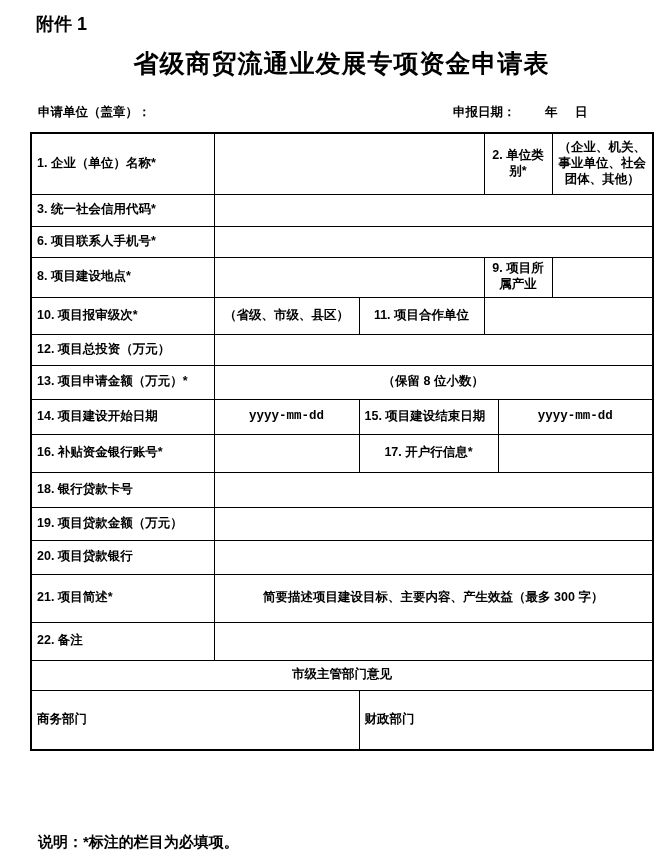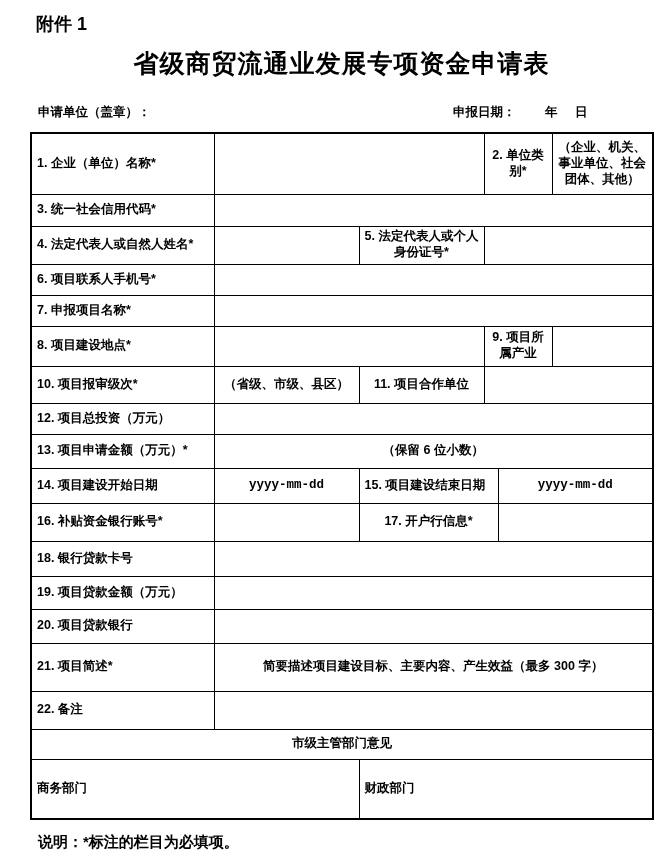--- a/index.html
+++ b/index.html
@@ -73,36 +73,26 @@
     <td colspan="2"></td>
     <td colspan="2" class="c">2. 单位类别*</td>
     <td class="note">（企业、机关、事业单位、社会团体、其他）</td>
   </tr>
 
   <tr style="height:32px">
     <td>3. 统一社会信用代码*</td>
     <td colspan="5"></td>
   </tr>
 
-  <tr style="height:38px">
-    <td>4. 法定代表人或自然人姓名*</td>
-    <td></td>
-    <td class="c">5. 法定代表人或个人身份证号*</td>
-    <td colspan="3"></td>
-  </tr>
 
   <tr style="height:31px">
     <td>6. 项目联系人手机号*</td>
     <td colspan="5"></td>
   </tr>
 
-  <tr style="height:31px">
-    <td>7. 申报项目名称*</td>
-    <td colspan="5"></td>
-  </tr>
 
   <tr style="height:40px">
     <td>8. 项目建设地点*</td>
     <td colspan="2"></td>
     <td colspan="2" class="c">9. 项目所属产业</td>
     <td></td>
   </tr>
 
   <tr style="height:37px">
     <td>10. 项目报审级次*</td>
@@ -111,21 +101,21 @@
     <td colspan="3"></td>
   </tr>
 
   <tr style="height:31px">
     <td>12. 项目总投资（万元）</td>
     <td colspan="5"></td>
   </tr>
 
   <tr style="height:34px">
     <td>13. 项目申请金额（万元）*</td>
-    <td colspan="5" class="c">（保留 6 位小数）</td>
+    <td colspan="5" class="c">（保留 8 位小数）</td>
   </tr>
 
   <tr style="height:35px">
     <td>14. 项目建设开始日期</td>
     <td class="mono">yyyy-mm-dd</td>
     <td colspan="2">15. 项目建设结束日期</td>
     <td colspan="2" class="mono">yyyy-mm-dd</td>
   </tr>
 
   <tr style="height:38px">

